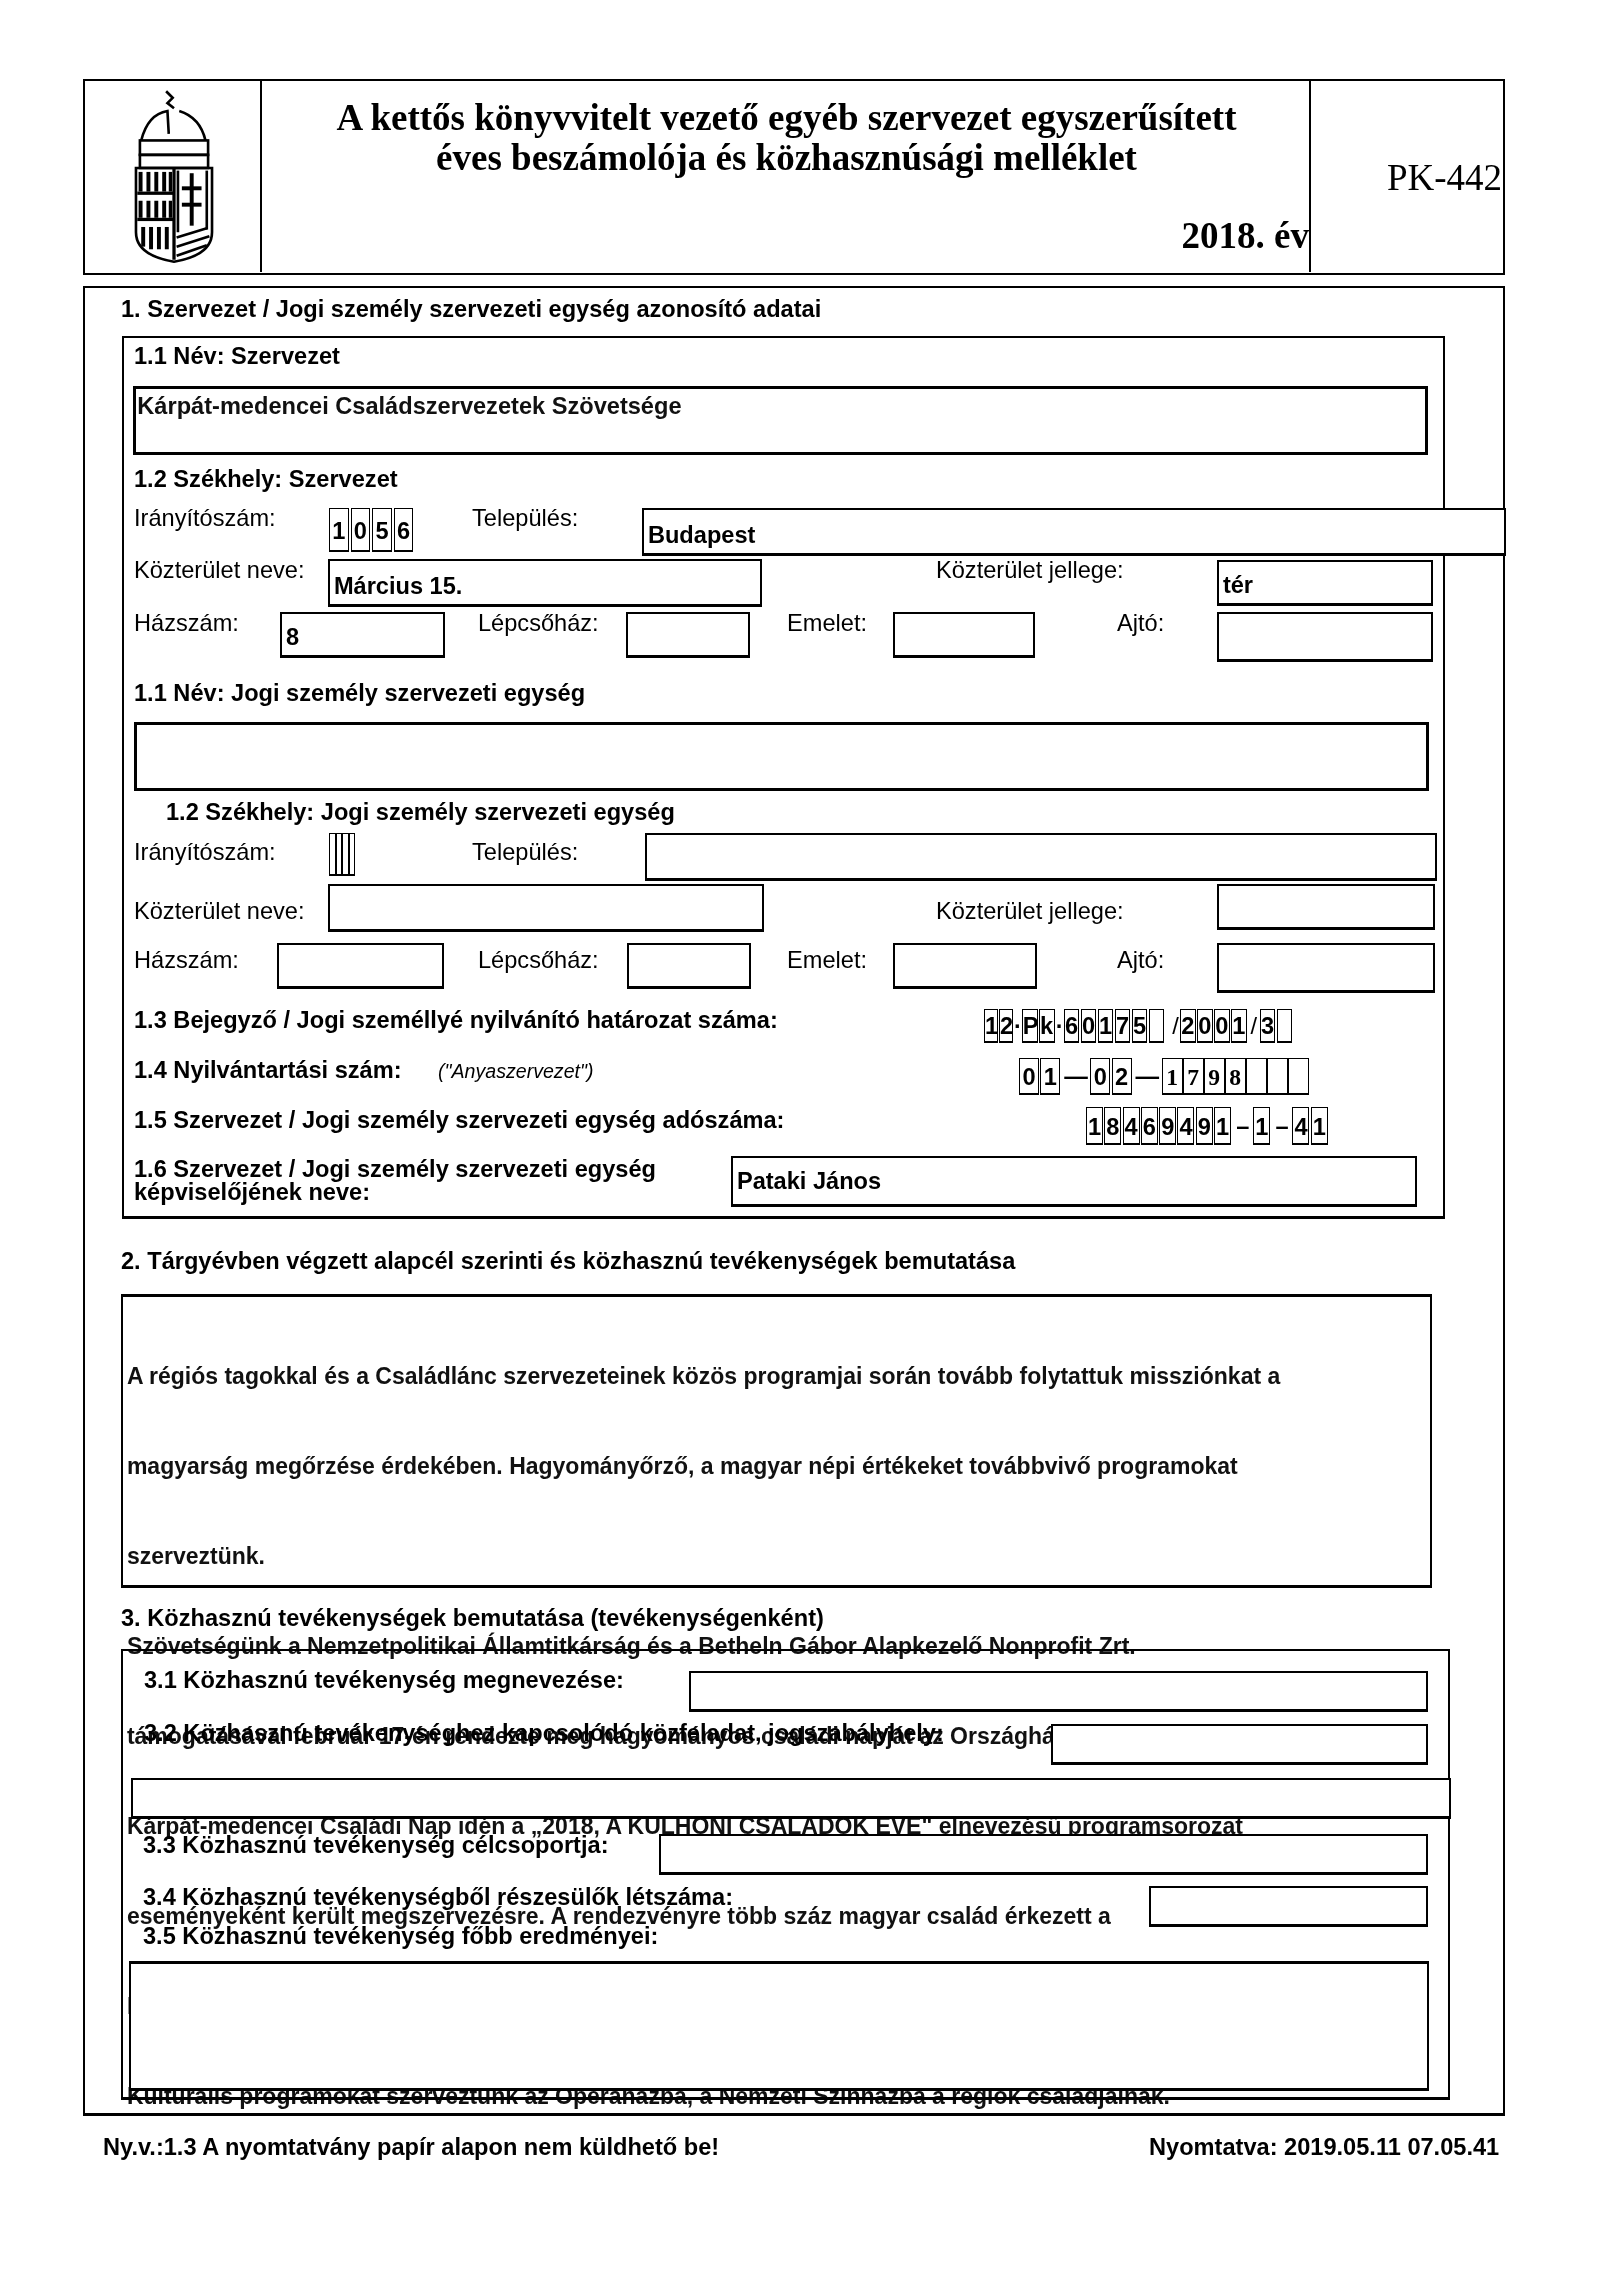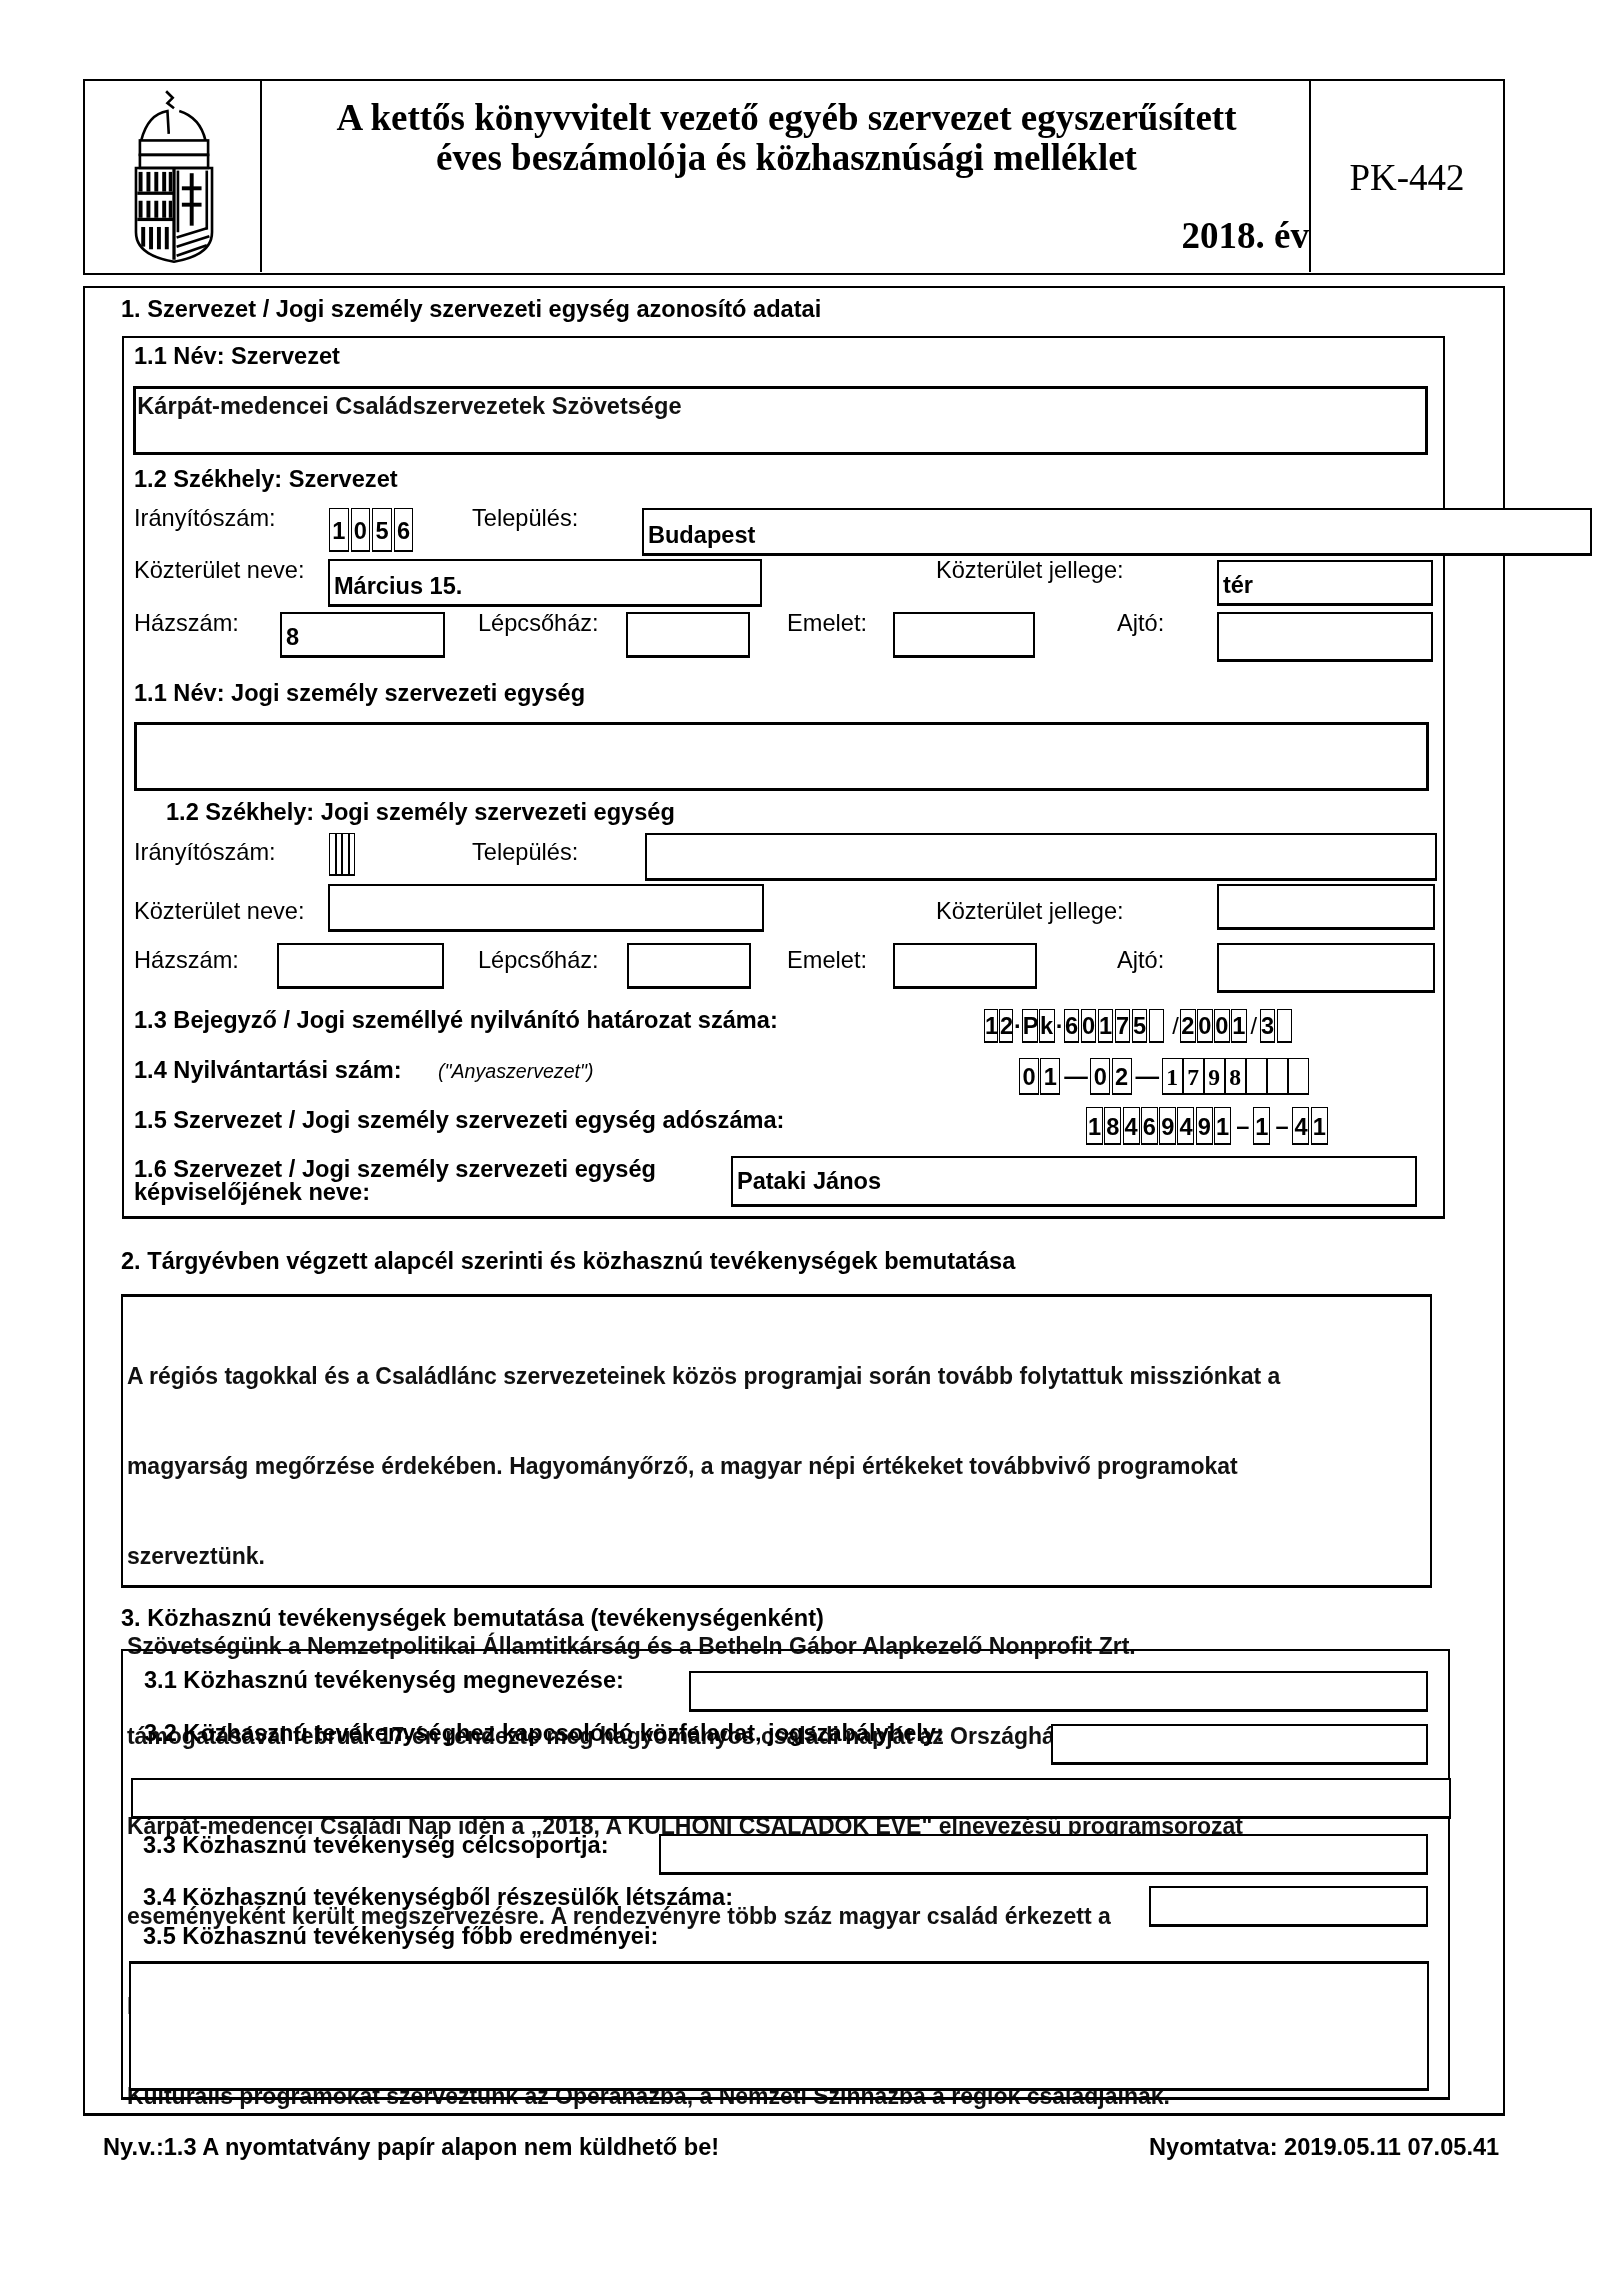--- a/index.html
+++ b/index.html
@@ -60,41 +60,41 @@
           <line x1="74" y1="242" x2="124" y2="226"></line>
           <line x1="74" y1="256" x2="120" y2="240"></line>
       </g>
     </svg>
   </div>
   <div class="abs" style="left:179px; top:0; width:1047px; height:191px; border-right:2px solid #000;">
     <div class="abs serifhead" style="left:0; width:100%; top:56px; text-align:center; font-size:37px; line-height:41px;">éves beszámolója és közhasznúsági melléklet</div>
     <div class="abs serifhead" style="left:0; width:100%; top:15.7px; text-align:center; font-size:37px; line-height:41px;">A kettős könyvvitelt vezető egyéb szervezet egyszerűsített</div>
     <div class="abs serifhead" style="left:0; width:100%; top:134px; text-align:right; font-size:37px; line-height:41px;">2018. év</div>
   </div>
-  <div class="abs" style="left:1227px; top:75px; width:190px; text-align:center; font-family:'Liberation Serif', serif; font-size:37px;">PK-442</div>
+  <div class="abs" style="left:1227px; top:75px; width:190px; text-align:right; font-family:'Liberation Serif', serif; font-size:37px;">PK-442</div>
 </div>
 
 <div class="abs thick" style="left:83px; top:286px; width:1422px; height:1830px; border-bottom-width:3.3px;"></div>
 
 <div class="abs blbl" style="left:121px; top:296px;">1. Szervezet / Jogi személy szervezeti egység azonosító adatai</div>
 <div class="abs frame" style="left:122px; top:336px; width:1323px; height:883px; border-bottom-width:3.3px;"></div>
 
 <div class="abs blbl" style="left:134px; top:343px;">1.1 Név: Szervezet</div>
 <div class="abs field" style="left:133px; top:386px; width:1295px; height:69px; border-width:3.3px;">
   <span class="abs" style="left:1.3px; top:3.9px; font-size:23.6px; font-weight:bold; color:#111;">Kárpát-medencei Családszervezetek Szövetsége</span>
 </div>
 
 <div class="abs blbl" style="left:134px; top:466px;">1.2 Székhely: Szervezet</div>
 
 <div class="abs lbl" style="left:134px; top:505px;">Irányítószám:</div>
 <div class="cells" style="left:329px; top:508px;">
   <span class="cell" style="height:44px;line-height:44px;">1</span><span class="cell" style="height:44px;line-height:44px;">0</span><span class="cell" style="height:44px;line-height:44px;">5</span><span class="cell" style="height:44px;line-height:44px;">6</span>
 </div>
 <div class="abs lbl" style="left:472px; top:505px;">Település:</div>
-<div class="abs field" style="left:642px; top:508px; width:950px; height:48px;">
+<div class="abs field" style="left:642px; top:508px; width:864px; height:48px;">
   <span class="fval">Budapest</span>
 </div>
 
 <div class="abs lbl" style="left:134px; top:557px;">Közterület neve:</div>
 <div class="abs field" style="left:328px; top:559px; width:434px; height:48px;">
   <span class="fval">Március 15.</span>
 </div>
 <div class="abs lbl" style="left:936px; top:557px;">Közterület jellege:</div>
 <div class="abs field" style="left:1217px; top:560px; width:216px; height:46px;">
   <span class="fval">tér</span>

